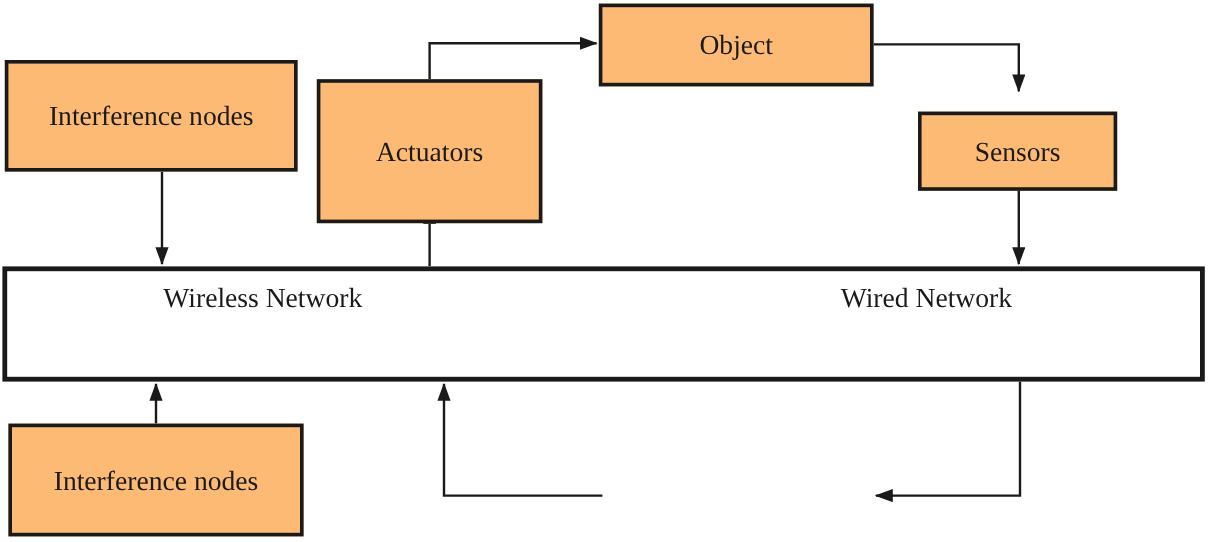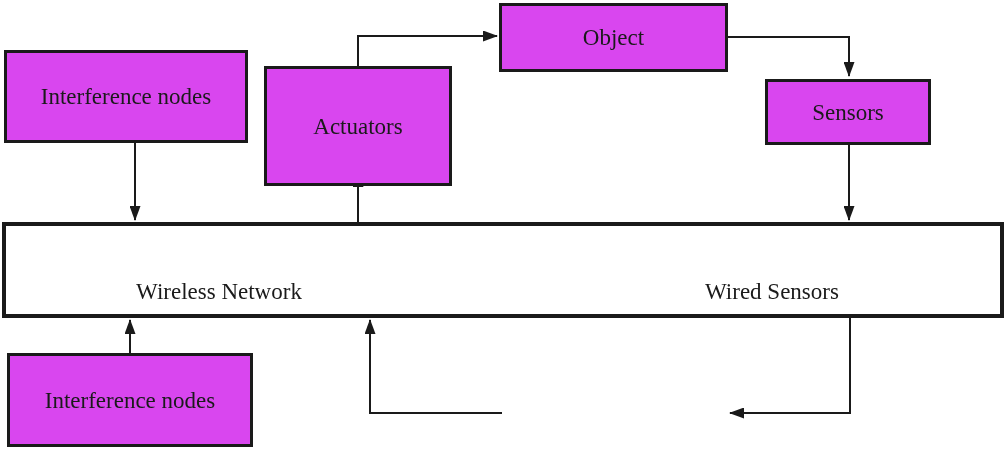--- a/index.html
+++ b/index.html
@@ -19,21 +19,21 @@
   #wires {
     position: absolute;
     left: 0;
     top: 0;
     width: 1008px;
     height: 452px;
   }
   .node {
     position: absolute;
     border: 3px solid #1a1a1a;
-    background: #d946ef;
+    background: #fdba74;
     display: flex;
     align-items: center;
     justify-content: center;
     box-sizing: border-box;
     font-size: 23px;
     line-height: 1;
     white-space: nowrap;
   }
   .net-outer {
     position: absolute;
@@ -41,30 +41,30 @@
     top: 222px;
     width: 1002px;
     height: 96px;
     border: 4px solid #1a1a1a;
     background: #ffffff;
     box-sizing: border-box;
   }
   .net-label {
     position: absolute;
     display: flex;
-    align-items: flex-end;
+    align-items: flex-start;
     justify-content: center;
     font-size: 23px;
     line-height: 1;
     white-space: nowrap;
   }
   .box-interference-top { left: 4px;   top: 50px;  width: 244px; height: 93px; }
   .box-actuators        { left: 264px; top: 66px;  width: 188px; height: 120px; }
   .box-object           { left: 499px; top: 3px;   width: 229px; height: 69px; }
-  .box-sensors          { left: 765px; top: 79px;  width: 166px; height: 66px; }
+  .box-sensors          { left: 765px; top: 93px;  width: 166px; height: 66px; }
   .box-interference-bot { left: 7px;   top: 353px; width: 246px; height: 94px; }
   .box-controllers      { left: 504px; top: 379px; width: 223px; height: 68px; }
   .lbl-wireless         { left: 19px;  top: 237px; width: 400px; height: 66px; }
   .lbl-wired            { left: 558px; top: 237px; width: 428px; height: 66px; }
 </style>
 </head>
 <body>
 
 <div id="canvas">
 
@@ -87,21 +87,21 @@
     <path d="M502,413 L370,413 L370,320" fill="none" stroke="#1a1a1a" stroke-width="2" marker-end="url(#arrow)"></path>
     <path d="M850,316 L850,413 L730,413" fill="none" stroke="#1a1a1a" stroke-width="2" marker-end="url(#arrow)"></path>
   </svg>
 
   <div class="net-outer"></div>
 
   <div class="net-label lbl-wireless">
     <span>Wireless Network</span>
   </div>
   <div class="net-label lbl-wired">
-    <span>Wired Sensors</span>
+    <span>Wired Network</span>
   </div>
 
   <div class="node box-interference-top">
     <span>Interference nodes</span>
   </div>
   <div class="node box-actuators">
     <span>Actuators</span>
   </div>
   <div class="node box-object">
     <span>Object</span>

